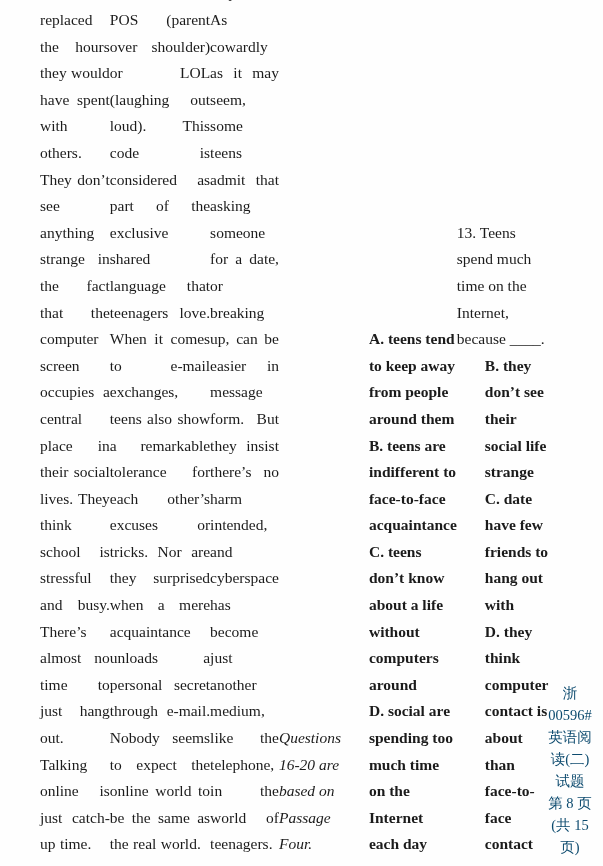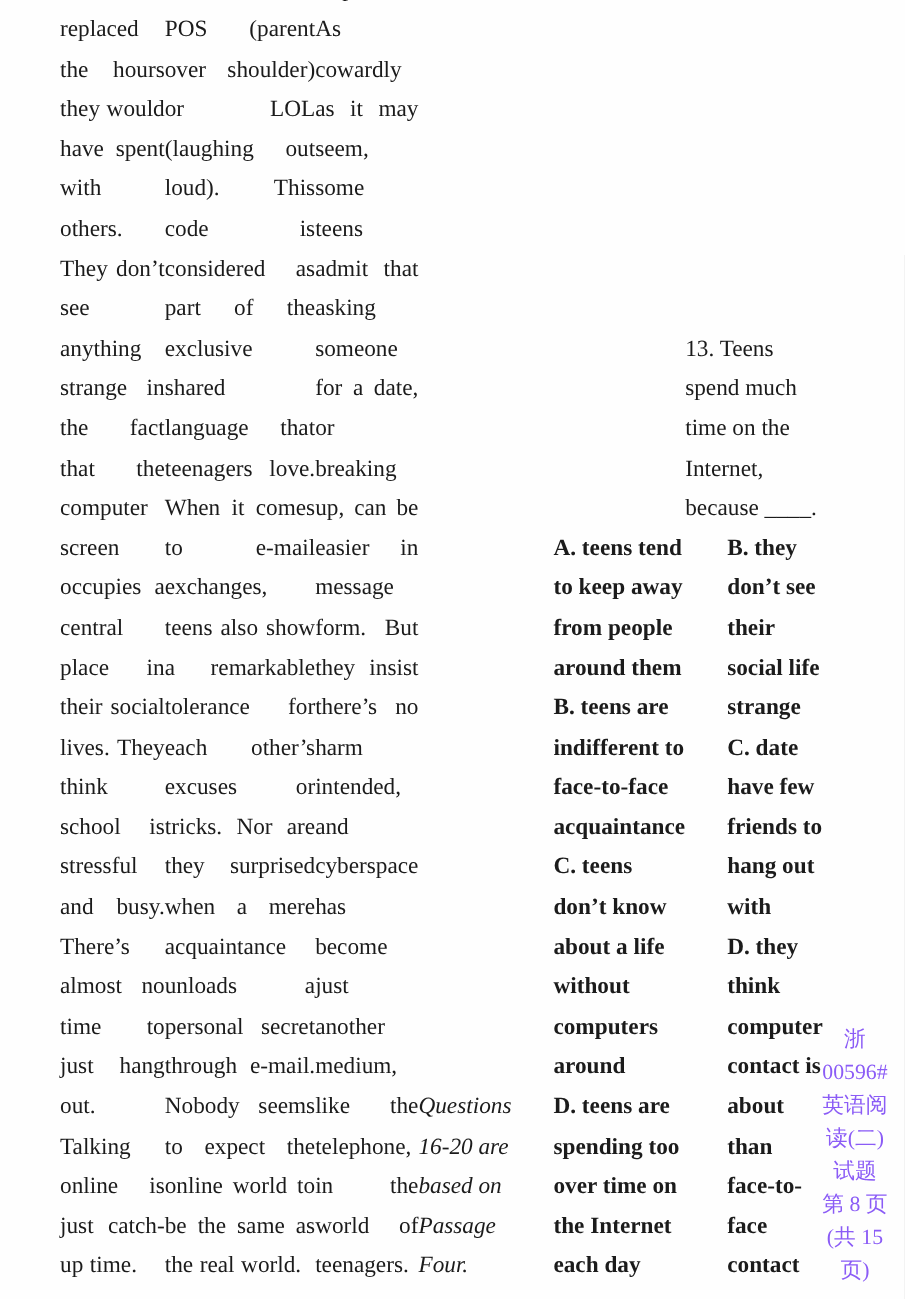--- a/index.html
+++ b/index.html
@@ -43,41 +43,41 @@
     margin: 0;
     padding-left: 28px;
     text-align: left;
     font-weight: bold;
   }
   .footer {
     margin-top: auto;
     text-align: center;
     font-size: 14.5px;
     line-height: 22px;
-    color: #8b5cf6;
+    color: #0c4a6e;
   }
 </style>
 </head>
 <body>
 
 <div class="page">
 
   <p class="para">Teens, who used computers even just a few hours a week, showed increased signs of loneliness and social isolation. These teens have fewer friends to hang around with, possibly because their computer time has replaced the hours they would have spent with others. They don’t see anything strange in the fact that the computer screen occupies a central place in their social lives. They think school is stressful and busy. There’s almost no time to just hang out. Talking online is just catch-up time.</p>
 
   <p class="para">Many teens acknowledge there’s an unreal quality to their cyberspace communication, including their odd shorthand terms, such as POS (parent over shoulder) or LOL (laughing out loud). This code is considered as part of the exclusive shared language that teenagers love. When it comes to e-mail exchanges, teens also show a remarkable tolerance for each other’s excuses or tricks. Nor are they surprised when a mere acquaintance unloads a personal secret through e-mail. Nobody seems to expect the online world to be the same as the real world.</p>
 
   <p class="para">Teens say they also appreciate the ability to edit what they say online, or take the time to think about a response. As cowardly as it may seem, some teens admit that asking someone for a date, or breaking up, can be easier in message form. But they insist there’s no harm intended, and cyberspace has become just another medium, like the telephone, in the world of teenagers.</p>
 
   <p class="section-heading">Questions 16-20 are based on Passage Four.</p>
 
   <div>
     <p class="question-option">A. teens tend to keep away from people around them</p>
     <p class="question-option">B. teens are indifferent to face-to-face acquaintance</p>
     <p class="question-option">C. teens don’t know about a life without computers around</p>
-    <p class="question-option">D. teens are spending too over time on the Internet each day</p>
+    <p class="question-option">D. social are spending too much time on the Internet each day</p>
   </div>
 
   <div>
     <p class="question-stem">13. Teens spend much time on the Internet, because ____.</p>
     <p class="question-option">B. they don’t see their social life strange</p>
     <p class="question-option">C. date have few friends to hang out with</p>
     <p class="question-option">D. they think computer contact is about than face-to-face contact</p>
   </div>
 
   <div class="footer">浙 00596# 英语阅读(二)试题 第 8 页(共 15 页)</div>

